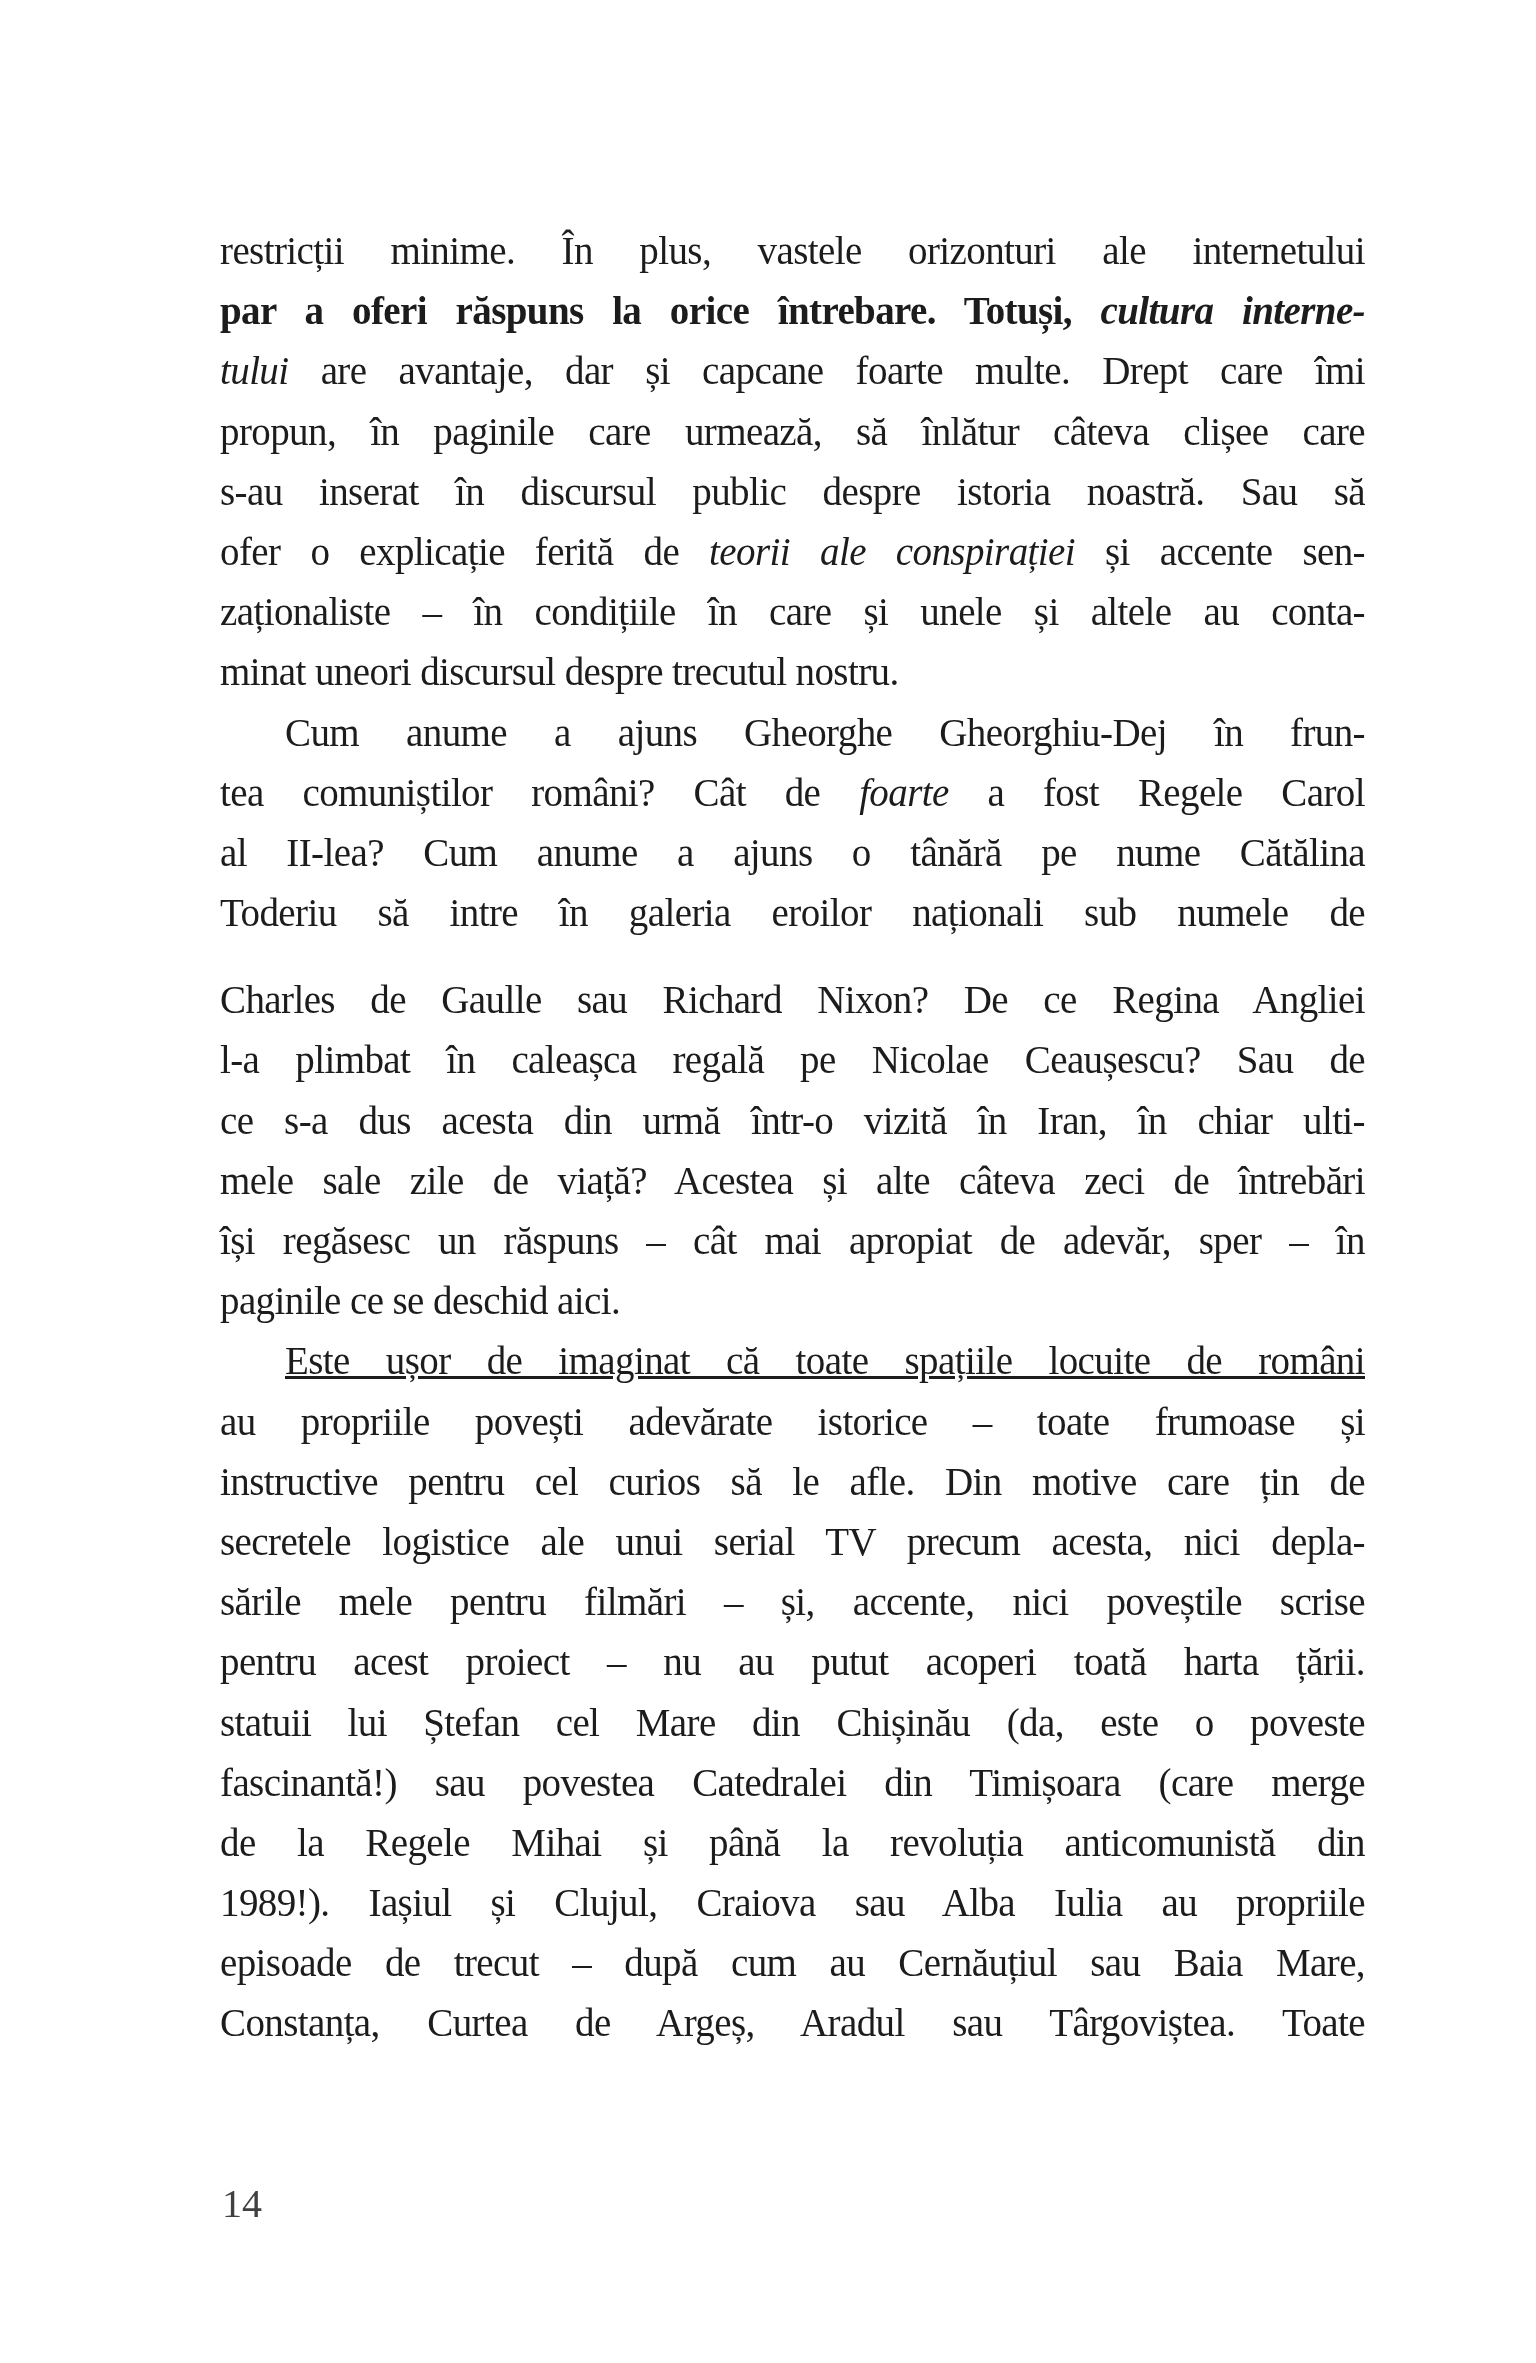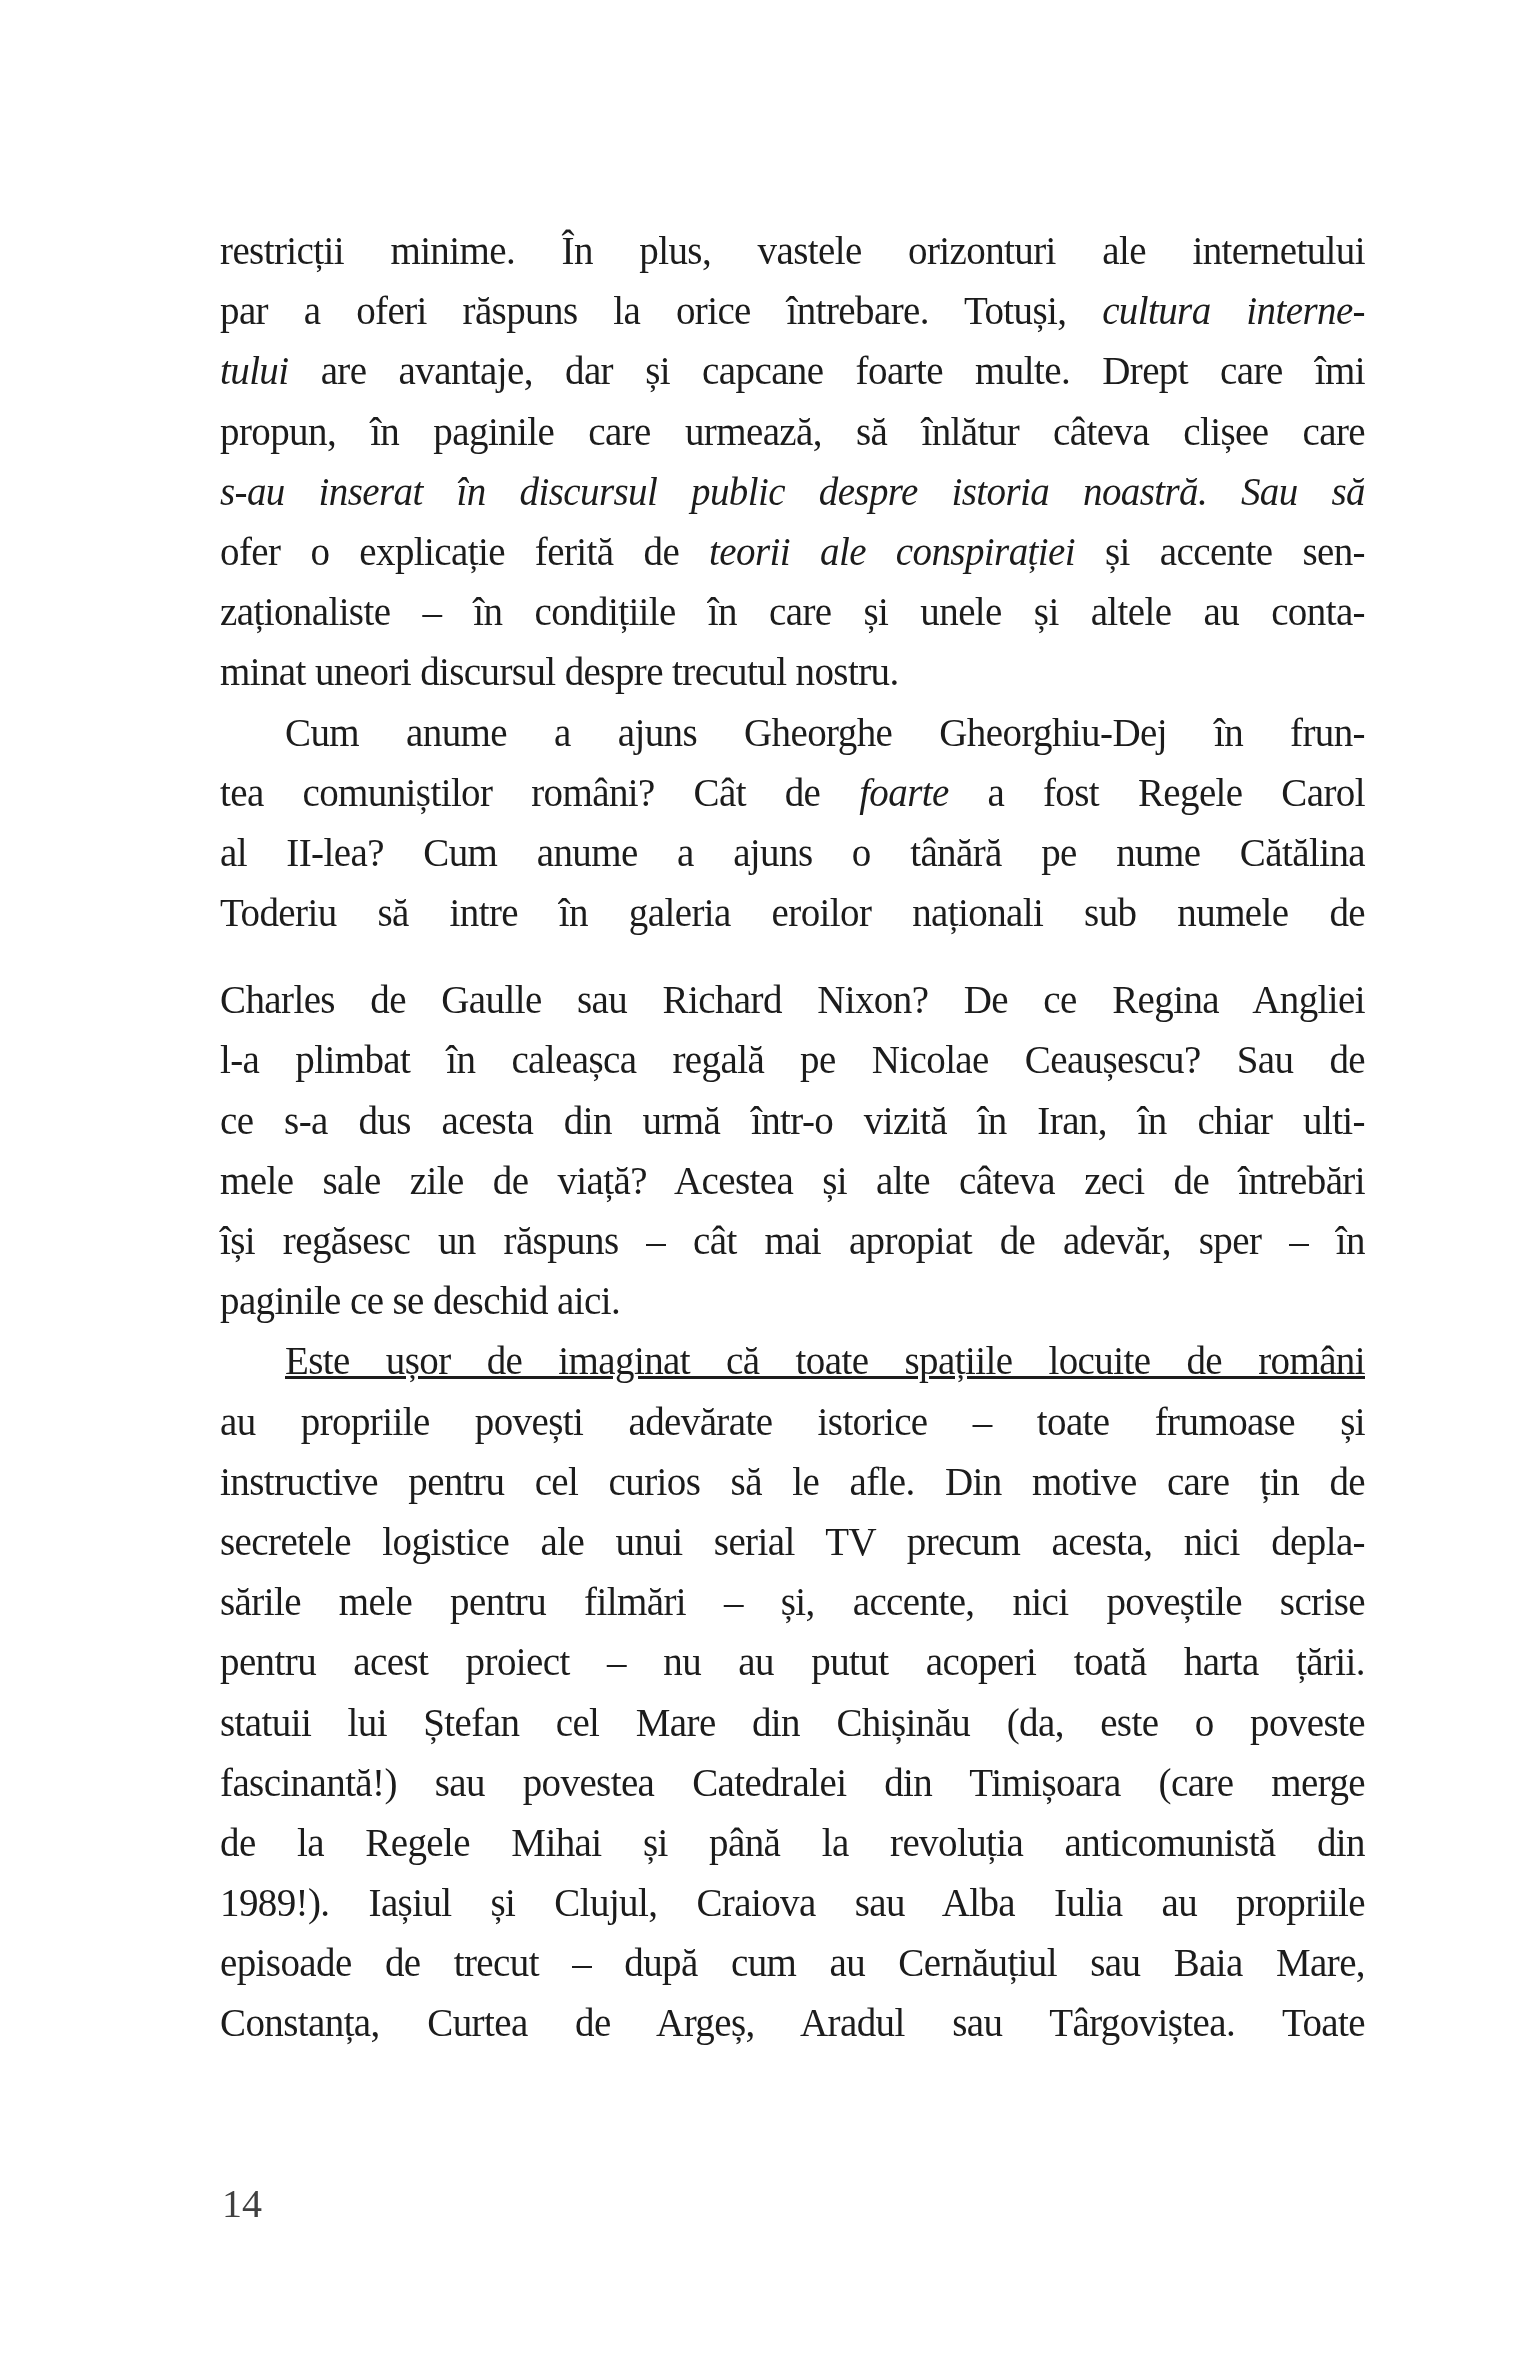--- a/index.html
+++ b/index.html
@@ -56,24 +56,24 @@
     line-height: 40px;
     color: #404040;
   }
 </style>
 </head>
 <body>
 
 <div class="page">
   <div class="text-block" id="text-block">
       <div class="line" style="white-space: normal;"><span>restricții minime. În plus, vastele orizonturi ale internetului</span></div>
-      <div class="line" style="white-space: normal;"><span>par a oferi răspuns la orice întrebare. Totuși, </span><span class="it">cultura interne-</span></div>
+      <div class="line" style="white-space: normal; font-weight: bold;"><span>par a oferi răspuns la orice întrebare. Totuși, </span><span class="it">cultura interne-</span></div>
       <div class="line" style="white-space: normal;"><span class="it">tului</span><span> are avantaje, dar și capcane foarte multe. Drept care îmi</span></div>
       <div class="line" style="white-space: normal;"><span>propun, în paginile care urmează, să înlătur câteva clișee care</span></div>
-      <div class="line" style="white-space: normal; font-style: italic;"><span>s-au inserat în discursul public despre istoria noastră. Sau să</span></div>
+      <div class="line" style="white-space: normal;"><span>s-au inserat în discursul public despre istoria noastră. Sau să</span></div>
       <div class="line" style="white-space: normal;"><span>ofer o explicație ferită de </span><span class="it">teorii ale conspirației</span><span> și accente sen-</span></div>
       <div class="line" style="white-space: normal;"><span>zaționaliste – în condițiile în care și unele și altele au conta-</span></div>
       <div class="line last" style="white-space: normal;"><span>minat uneori discursul despre trecutul nostru.</span></div>
       <div class="line indent" style="white-space: normal;"><span>Cum anume a ajuns Gheorghe Gheorghiu-Dej în frun-</span></div>
       <div class="line" style="white-space: normal;"><span>tea comuniștilor români? Cât de </span><span class="it">foarte</span><span> a fost Regele Carol</span></div>
       <div class="line" style="white-space: normal;"><span>al II-lea? Cum anume a ajuns o tânără pe nume Cătălina</span></div>
       <div class="line" style="white-space: normal;"><span>Toderiu să intre în galeria eroilor naționali sub numele de</span></div>
       <div class="line" style="white-space: normal; margin-top: 27px;"><span>Charles de Gaulle sau Richard Nixon? De ce Regina Angliei</span></div>
       <div class="line" style="white-space: normal;"><span>l-a plimbat în caleașca regală pe Nicolae Ceaușescu? Sau de</span></div>
       <div class="line" style="white-space: normal;"><span>ce s-a dus acesta din urmă într-o vizită în Iran, în chiar ulti-</span></div>

